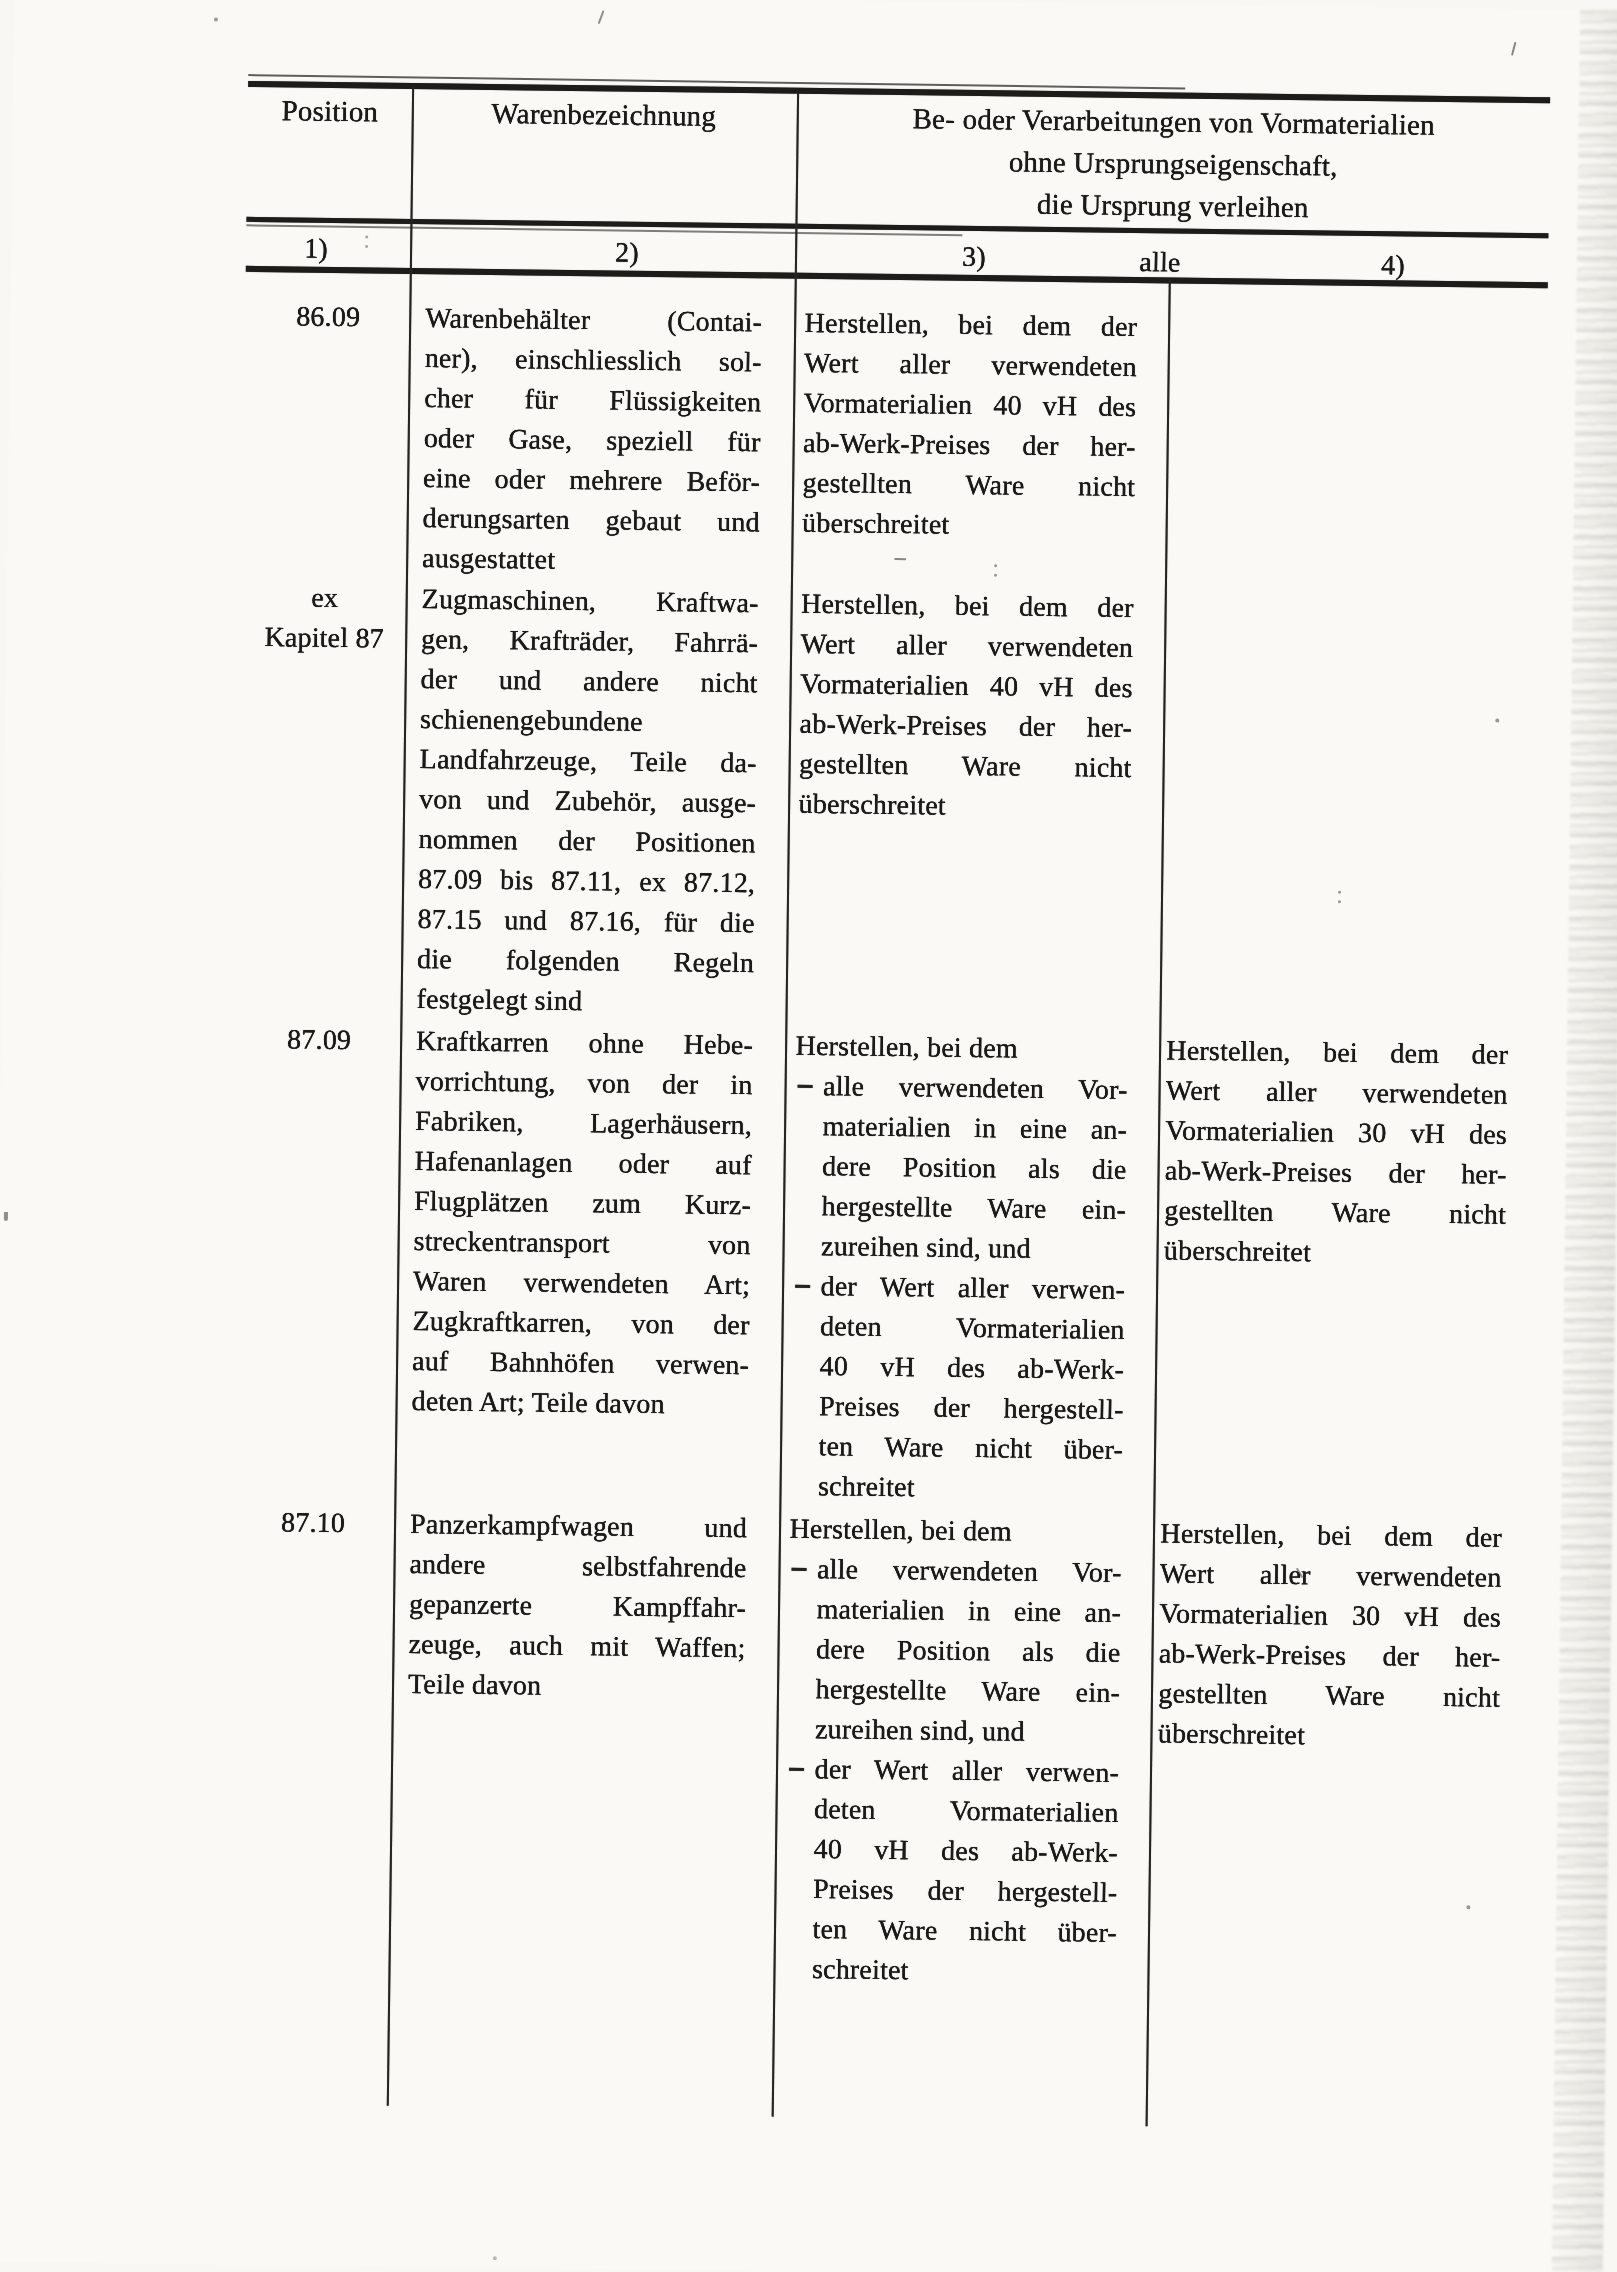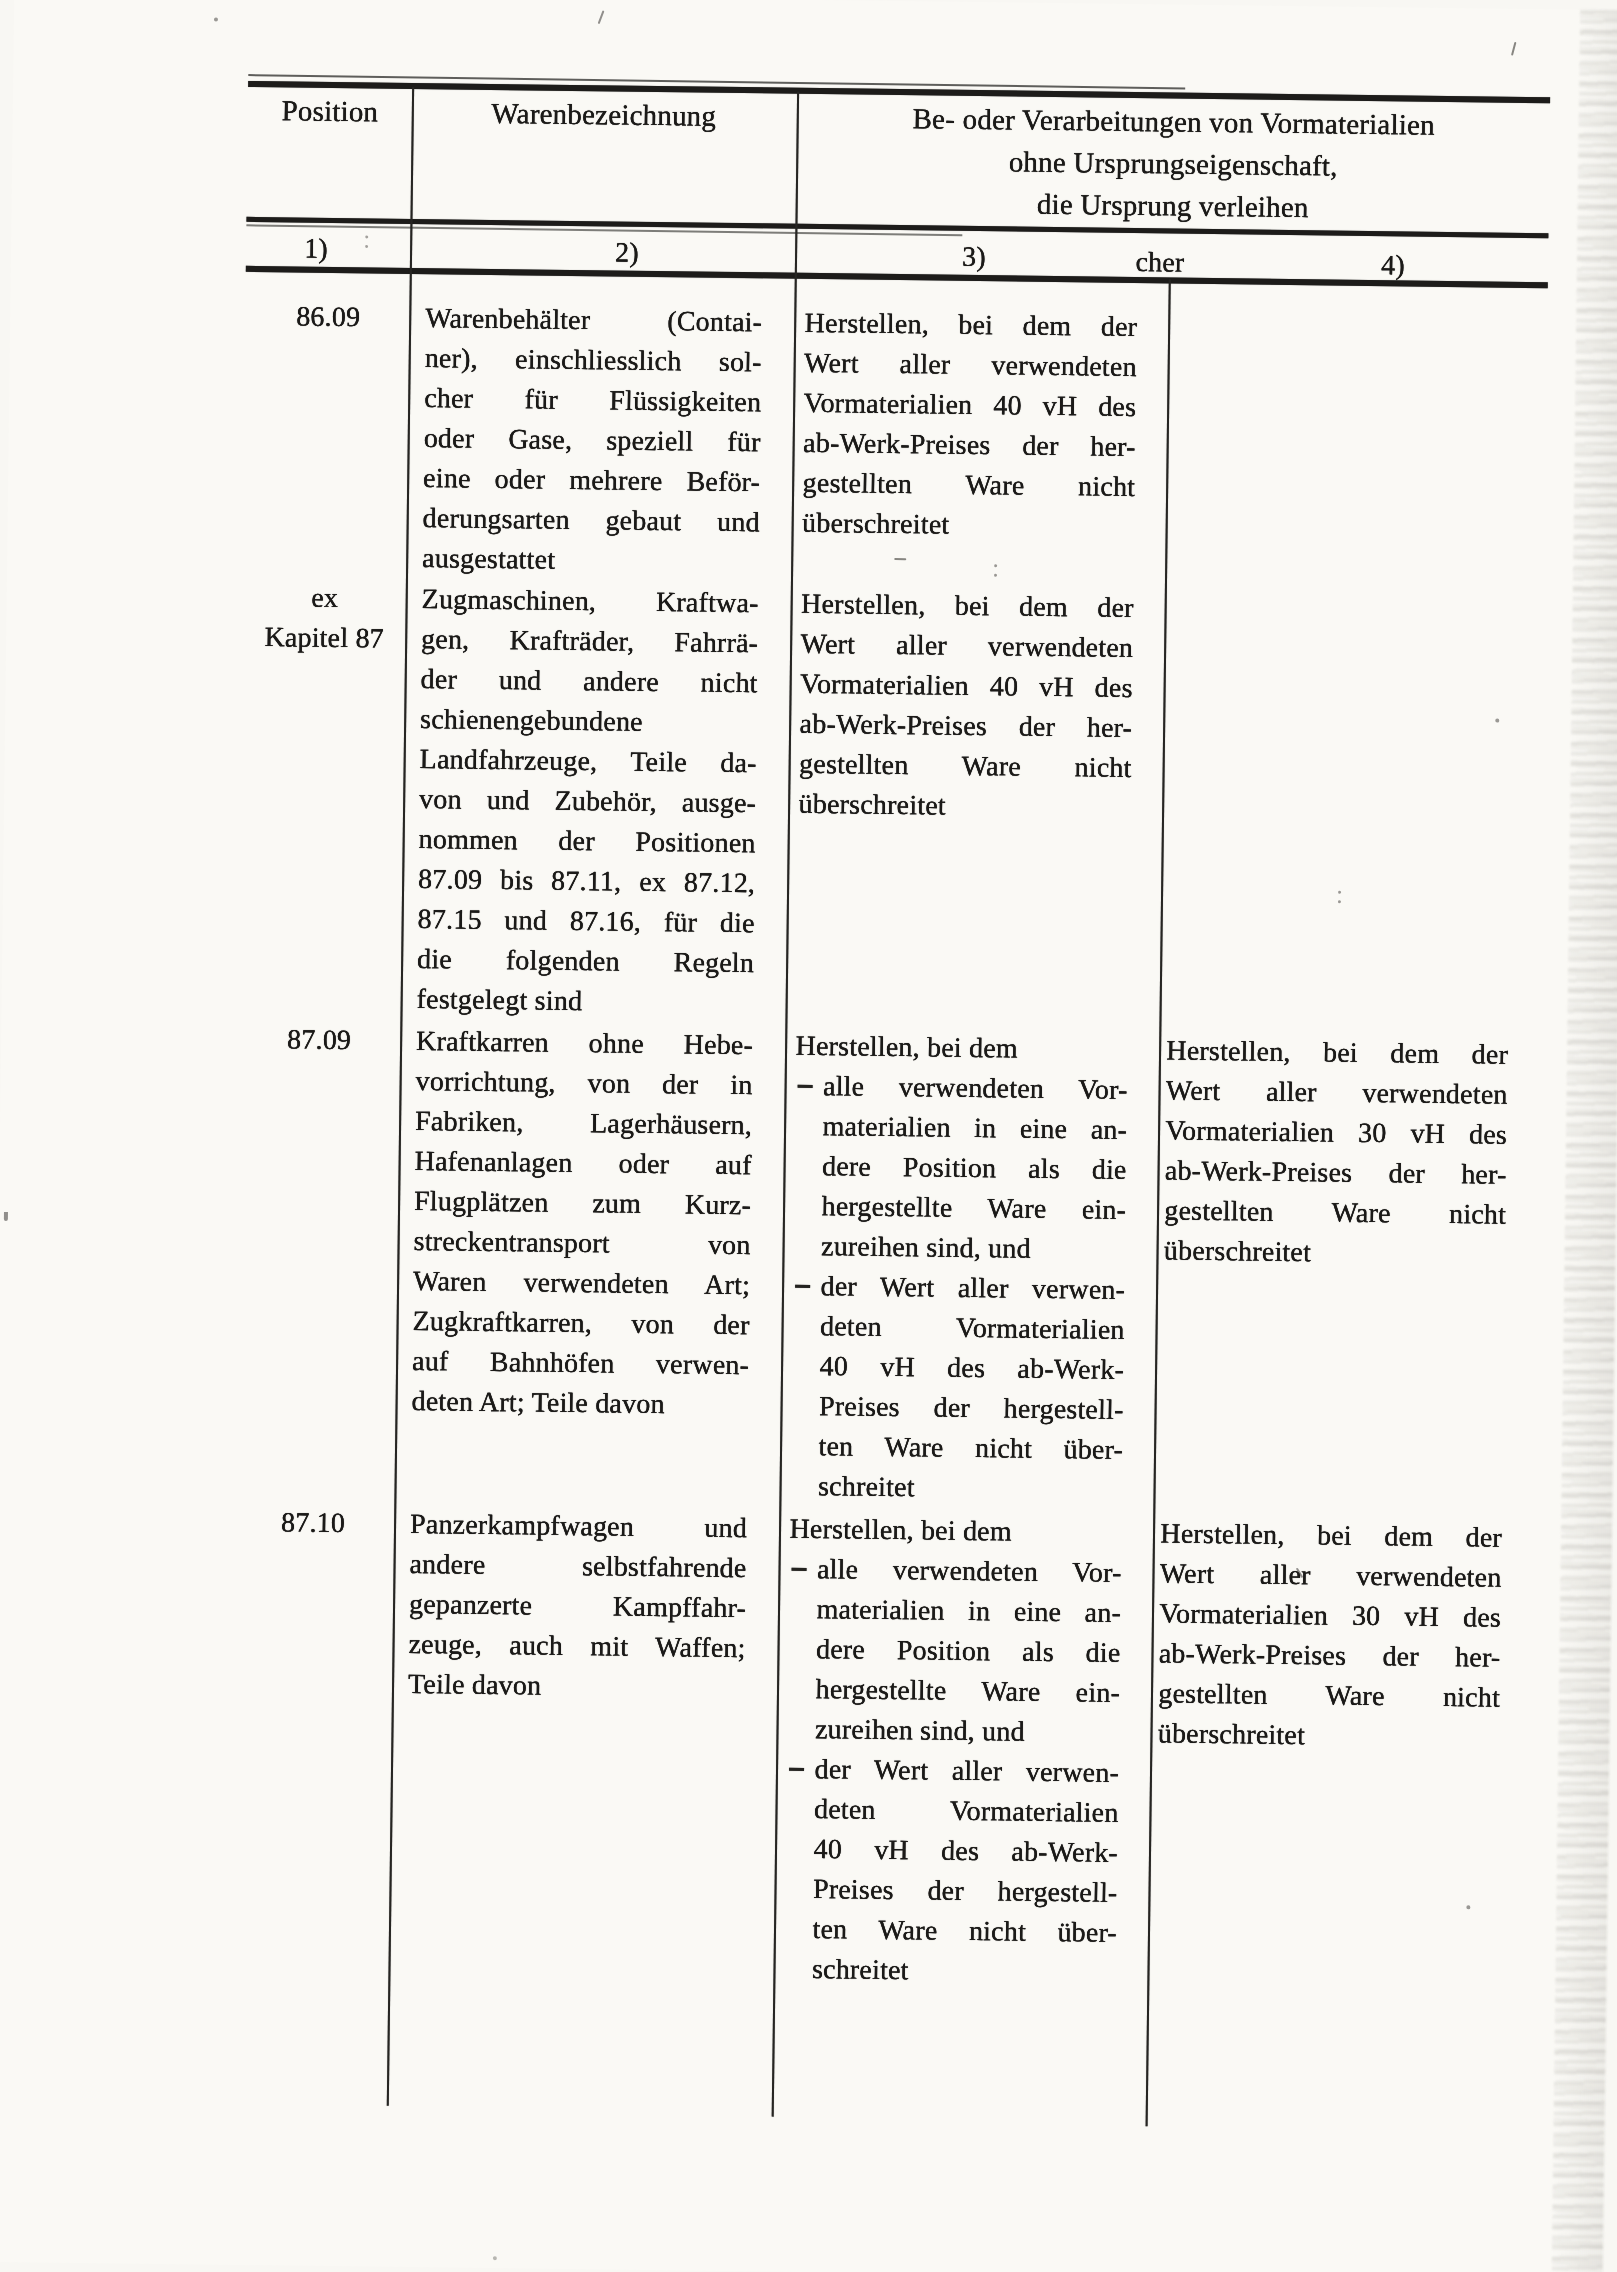--- a/index.html
+++ b/index.html
@@ -90,21 +90,21 @@
   <div class="hcell hc2 ink">Warenbezeichnung</div>
   <div class="hcell hc34 ink">
       <div class="line">Be- oder Verarbeitungen von Vormaterialien</div>
       <div class="line">ohne Ursprungseigenschaft,</div>
       <div class="line">die Ursprung verleihen</div>
     </div>
 
   <div class="num ink" style="left:305px;">1)</div>
   <div class="num ink" style="left:616px;">2)</div>
   <div class="num ink" style="left:963px;">3)</div>
-  <div class="num ink" style="left:1149px; top:240px;">cher</div>
+  <div class="num ink" style="left:1149px; top:240px;">alle</div>
   <div class="num ink" style="left:1382px; top:240px;">4)</div>
 
   <div class="tbody">
 
     <div class="trow r1">
       <div class="cell pos ink">
           <div class="line">86.09</div>
         </div>
       <div class="cell goods ink">
           <div class="line j">Warenbehälter (Contai-</div>

